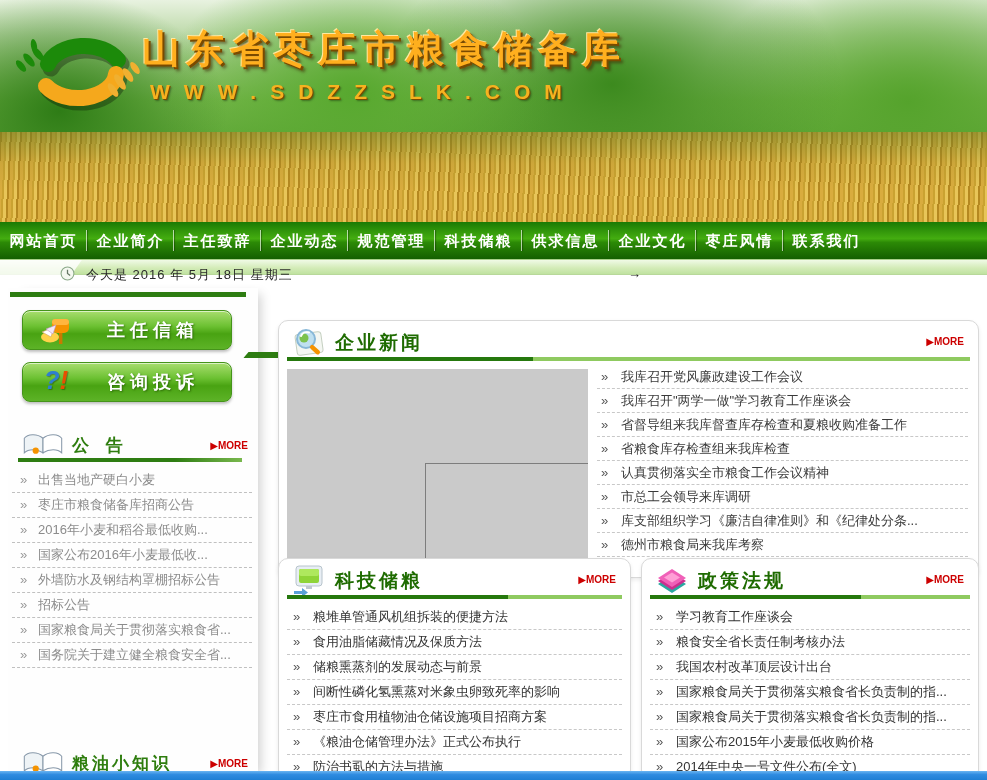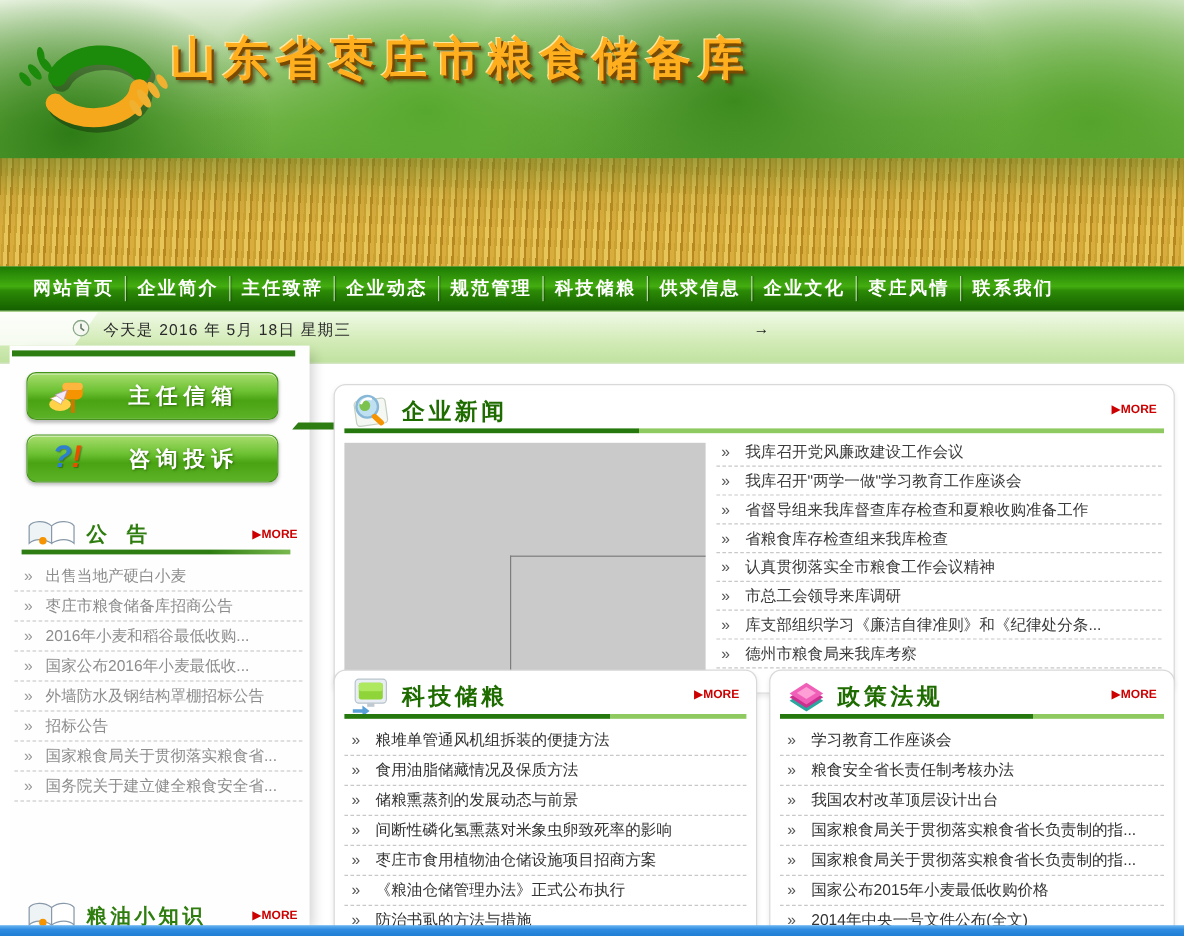--- a/index.html
+++ b/index.html
@@ -18,29 +18,29 @@
   #wheat{left:0;top:132px;width:987px;height:90px;
     background:
       linear-gradient(180deg, rgba(105,125,35,.55) 0%, rgba(150,140,40,.18) 35%, rgba(0,0,0,0) 65%),
       repeating-linear-gradient(93deg,#b58820 0 2px,#d9ac3e 2px 5px,#caa231 5px 7px,#e8c558 7px 10px);}
   .site-title{left:142px;top:24px;font-size:38px;font-weight:bold;color:#ffaf1e;letter-spacing:6px;
     text-shadow:2px 2px 0 #7a4a00,4px 4px 3px rgba(60,30,0,.55),-1px -1px 0 #ffe9a0;white-space:nowrap;}
   .site-url{left:150px;top:80px;font-size:21px;font-weight:bold;color:#f6b21f;letter-spacing:14px;
     text-shadow:1px 1px 0 #7a4a00,2px 2px 2px rgba(0,0,0,.35);white-space:nowrap;}
 
   
-  #nav{left:0;top:222px;width:987px;height:37px;display:flex;padding-left:18px;box-sizing:border-box;
+  #nav{left:0;top:222px;width:987px;height:37px;display:flex;padding-left:0;box-sizing:border-box;
     background:linear-gradient(180deg,#1c7a04 0%,#44ad10 45%,#2c8a06 55%,#145f00 100%);}
   .nav-item{width:87px;line-height:37px;text-align:center;color:#fff;font-weight:bold;font-size:15px;
     letter-spacing:2px;position:relative;cursor:pointer;white-space:nowrap;}
   .nav-item:not(:last-child)::after{content:"";position:absolute;right:0;top:8px;bottom:8px;width:1px;
     background:rgba(255,255,255,.65);box-shadow:1px 0 1px rgba(0,0,0,.35);}
 
   
-  #datebar{left:0;top:259px;width:987px;height:44px;
+  #datebar{left:0;top:259px;width:987px;height:16px;
     background:linear-gradient(180deg,#f0fae6 0%,#d4ecb9 55%,#c0e2a0 100%);
     border-top:1px solid #a8d088;border-bottom:1px solid #b8d89a;box-sizing:border-box;padding-left:11px;}
   .date-ribbon{left:-20px;top:0;width:92px;height:28px;background:rgba(255,255,255,.8);
     transform:skewX(-35deg);}
   .clock-icon{left:60px;top:6px;width:15px;height:15px;}
   .date-text{left:86px;top:6px;font-size:13px;color:#2a2a2a;letter-spacing:1px;white-space:nowrap;}
   .marquee-arrow{left:628px;top:6px;font-size:13px;color:#222;}
 
   
   #sidebar{left:8px;top:288px;width:250px;height:492px;background:#fefefe;
@@ -123,20 +123,21 @@
         <ellipse cx="18" cy="26" rx="3" ry="7" transform="rotate(-10 18 26)"></ellipse>
       </g>
       <g fill="#f0b030">
         <ellipse cx="104" cy="62" rx="3.6" ry="9" transform="rotate(-35 104 62)"></ellipse>
         <ellipse cx="112" cy="55" rx="3.4" ry="8" transform="rotate(-35 112 55)"></ellipse>
         <ellipse cx="119" cy="48" rx="3.2" ry="7" transform="rotate(-35 119 48)"></ellipse>
         <ellipse cx="97" cy="70" rx="3.4" ry="8" transform="rotate(-35 97 70)"></ellipse>
       </g>
     </svg>
     <div class="abs site-title">山东省枣庄市粮食储备库</div>
+    <div class="abs site-url">WWW.SDZZSLK.COM</div>
   </div>
 
   <div class="abs" id="nav">
     <div class="nav-item">网站首页</div>
     <div class="nav-item">企业简介</div>
     <div class="nav-item">主任致辞</div>
     <div class="nav-item">企业动态</div>
     <div class="nav-item">规范管理</div>
     <div class="nav-item">科技储粮</div>
     <div class="nav-item">供求信息</div>

